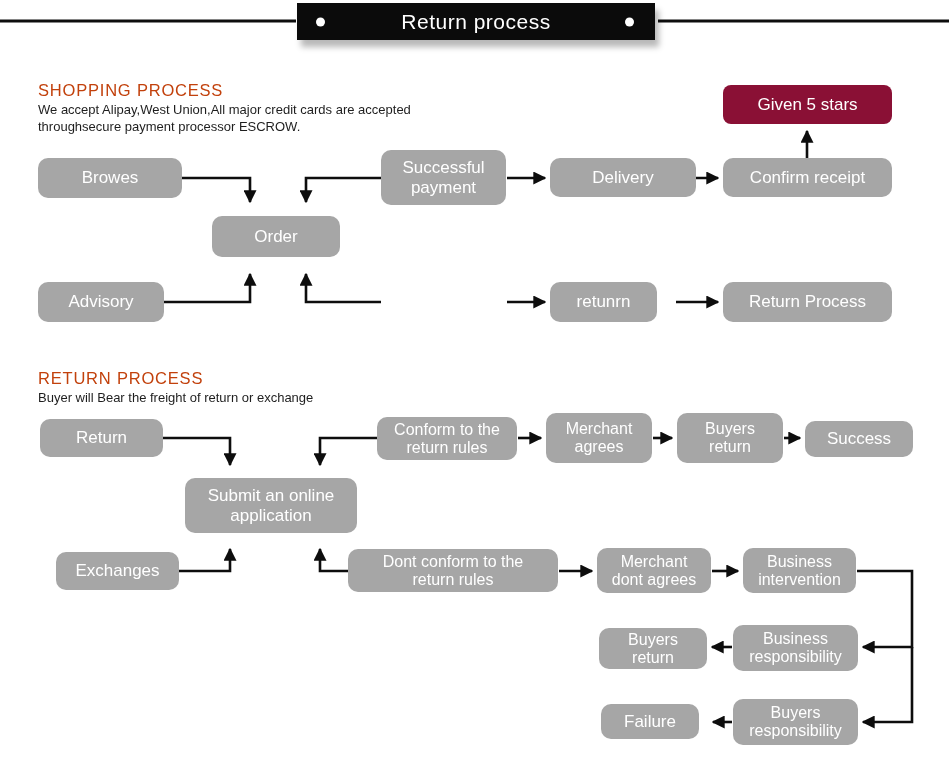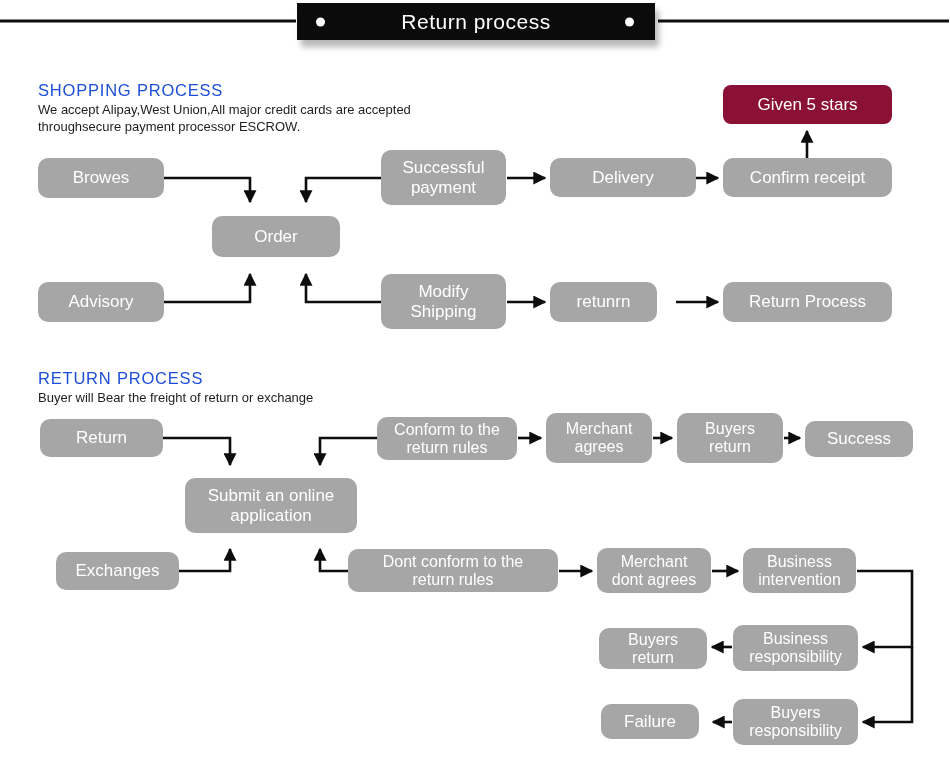--- a/index.html
+++ b/index.html
@@ -12,21 +12,21 @@
     position:absolute; left:297px; top:3px; width:358px; height:37px;
     background:#0b0b0b; color:#ffffff; display:flex; align-items:center; justify-content:center;
     font-size:21px; letter-spacing:0.5px;
     box-shadow:4px 7px 6px rgba(0,0,0,0.28);
   }
   .banner .dot {
     position:absolute; width:9px; height:9px; border-radius:50%; background:#ffffff;
     top:50%; transform:translateY(-50%);
   }
   .dot-left { left:19px; } .dot-right { right:21px; }
-  .sec-heading { position:absolute; color:#1d4ed8; font-size:16.5px; letter-spacing:0.8px; }
+  .sec-heading { position:absolute; color:#c2410c; font-size:16.5px; letter-spacing:0.8px; }
   .sec-sub { position:absolute; color:#1e1e1e; font-size:13px; line-height:1.3; white-space:pre-line; }
   .node {
     position:absolute; background:#a6a6a6; color:#ffffff; border-radius:10px;
     display:flex; align-items:center; justify-content:center; text-align:center;
     white-space:pre-line; font-size:17px; line-height:1.12;
   }
   .node.small { font-size:16px; }
   .node.accent { background:#8a1035; border-radius:8px; }
 </style>
 </head>
@@ -78,29 +78,27 @@
     <span class="dot dot-left"></span>
     <span>Return process</span>
     <span class="dot dot-right"></span>
   </div>
 
   <div class="sec-heading" style="left:38px; top:81px;">SHOPPING PROCESS</div>
   <div class="sec-sub" style="left:38px; top:102px;">We accept Alipay,West Union,All major credit cards are accepted
 throughsecure payment processor ESCROW.</div>
 
   <div class="node accent" style="left:723px; top:85px; width:169px; height:39px;">Given 5 stars</div>
-  <div class="node" style="left:38px; top:158px; width:126px; height:40px;">Browes</div>
+  <div class="node" style="left:38px; top:158px; width:144px; height:40px;">Browes</div>
   <div class="node" style="left:381px; top:150px; width:125px; height:55px;">Successful
 payment</div>
   <div class="node" style="left:550px; top:158px; width:146px; height:39px;">Delivery</div>
   <div class="node" style="left:723px; top:158px; width:169px; height:39px;">Confirm receipt</div>
   <div class="node" style="left:212px; top:216px; width:128px; height:41px;">Order</div>
   <div class="node" style="left:38px; top:282px; width:126px; height:40px;">Advisory</div>
-  <div class="node" style="left:381px; top:274px; width:125px; height:55px;">Modify
-Shipping</div>
   <div class="node" style="left:550px; top:282px; width:107px; height:40px;">retunrn</div>
   <div class="node" style="left:723px; top:282px; width:169px; height:40px;">Return Process</div>
 
   <div class="sec-heading" style="left:38px; top:369px;">RETURN PROCESS</div>
   <div class="sec-sub" style="left:38px; top:390px;">Buyer will Bear the freight of return or exchange</div>
 
   <div class="node" style="left:40px; top:419px; width:123px; height:38px;">Return</div>
   <div class="node small" style="left:377px; top:417px; width:140px; height:43px;">Conform to the
 return rules</div>
   <div class="node small" style="left:546px; top:413px; width:106px; height:50px;">Merchant

